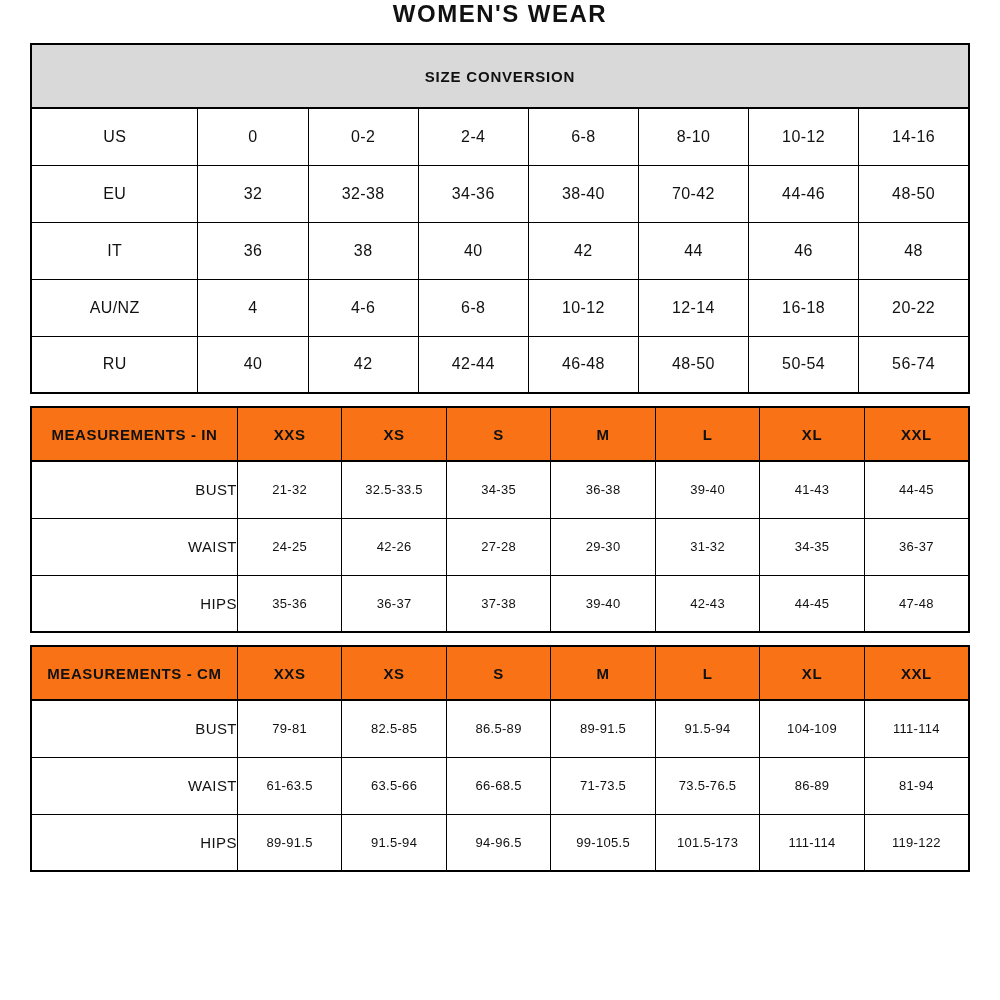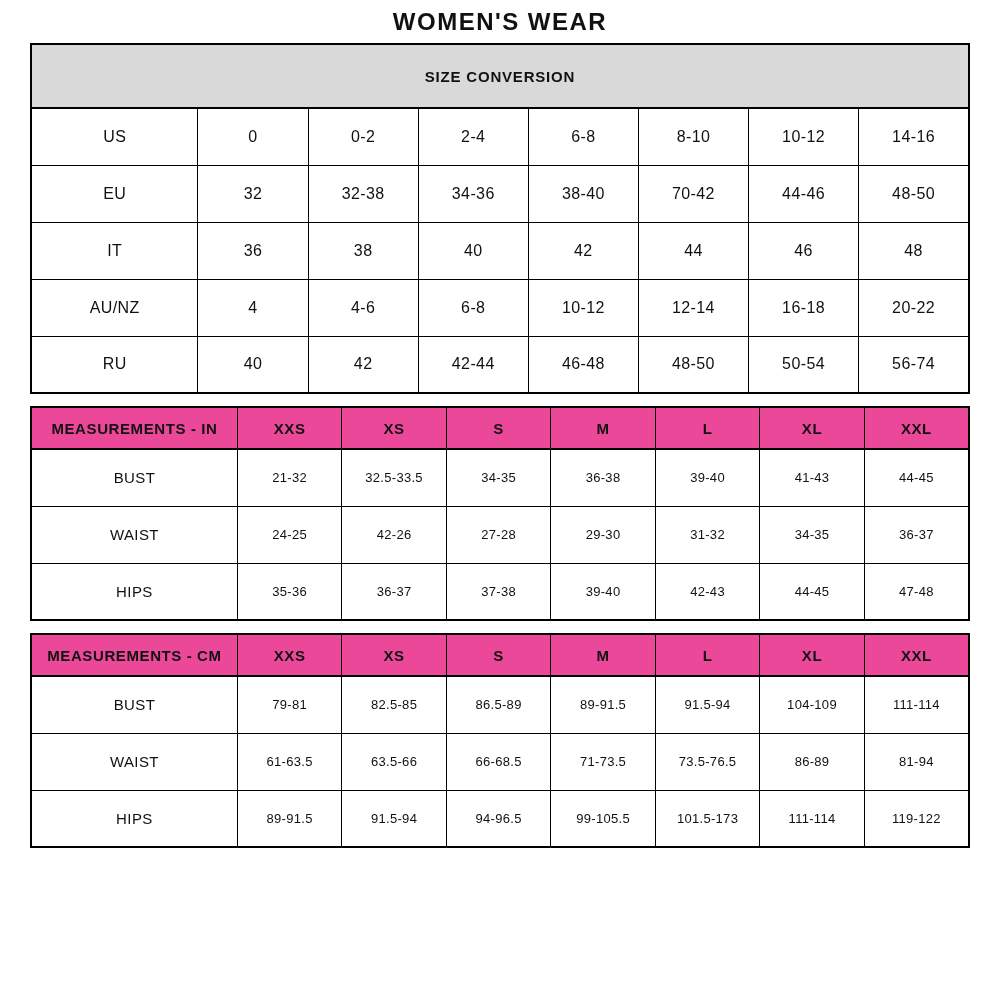--- a/index.html
+++ b/index.html
@@ -13,21 +13,21 @@
   .page {
     width: 1000px;
     height: 1000px;
     overflow: hidden;
   }
   .page-title {
     text-align: center;
     font-size: 24px;
     font-weight: 700;
     letter-spacing: 1.5px;
-    padding-top: 8px;
+    padding-top: 0;
     height: 43px;
     color: #111111;
   }
   table {
     width: 940px;
     margin: 0 auto;
     border-collapse: collapse;
     table-layout: fixed;
     border: 2.5px solid #000000;
   }
@@ -46,28 +46,28 @@
     background: #d9d9d9;
     font-weight: 700;
     font-size: 15px;
     letter-spacing: 0.8px;
     height: 64px;
     border-bottom: 2.5px solid #000000;
   }
   
   .tm td { height: 57px; }
   .tm .head {
-    background: #ec4899;
+    background: #f97316;
     font-weight: 700;
     font-size: 15px;
     letter-spacing: 0.6px;
-    height: 42px;
+    height: 54px;
     border-bottom: 2.5px solid #000000;
   }
-  .tm .row-label { font-size: 15px; letter-spacing: 0.4px; }
+  .tm .row-label { font-size: 15px; letter-spacing: 0.4px; text-align: right; }
   .tm .val { font-size: 13px; letter-spacing: 0.3px; }
 </style>
 </head>
 <body>
 
 <div class="page">
 
   <div class="page-title">WOMEN'S WEAR</div>
 
   <table class="t1">

